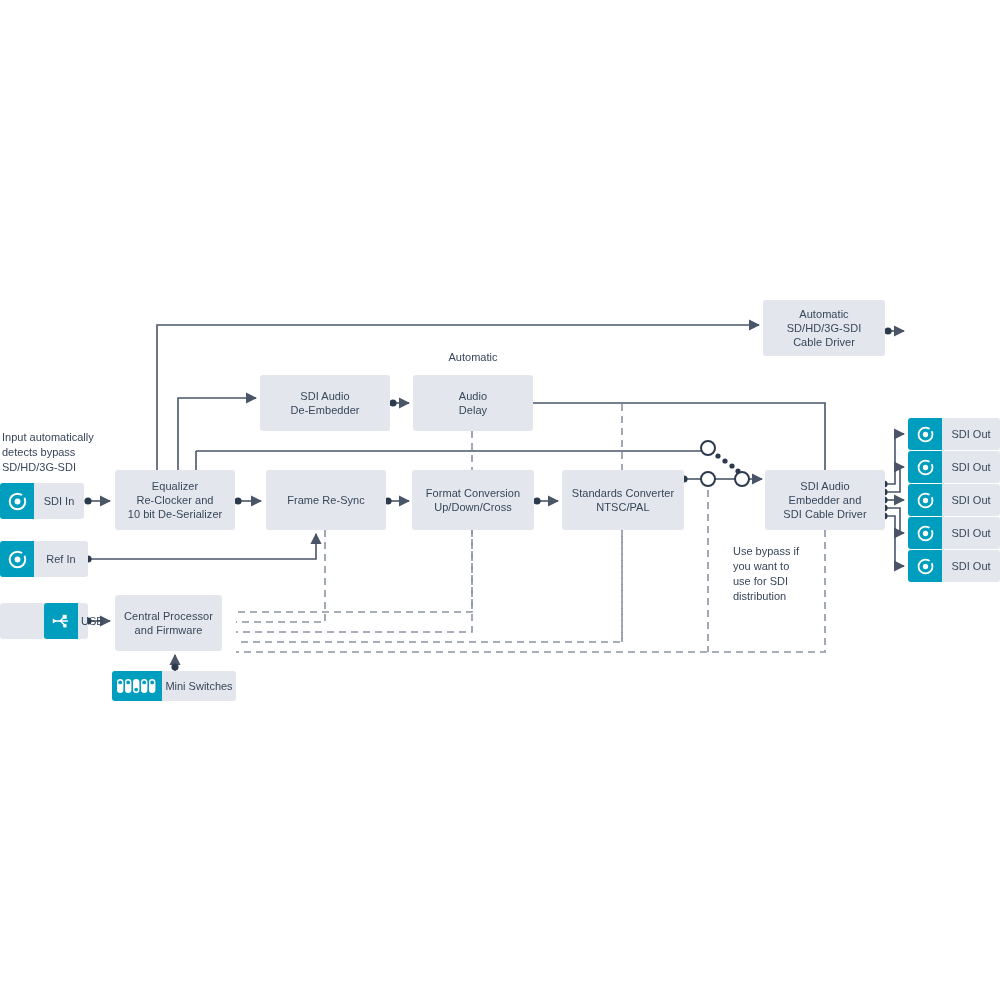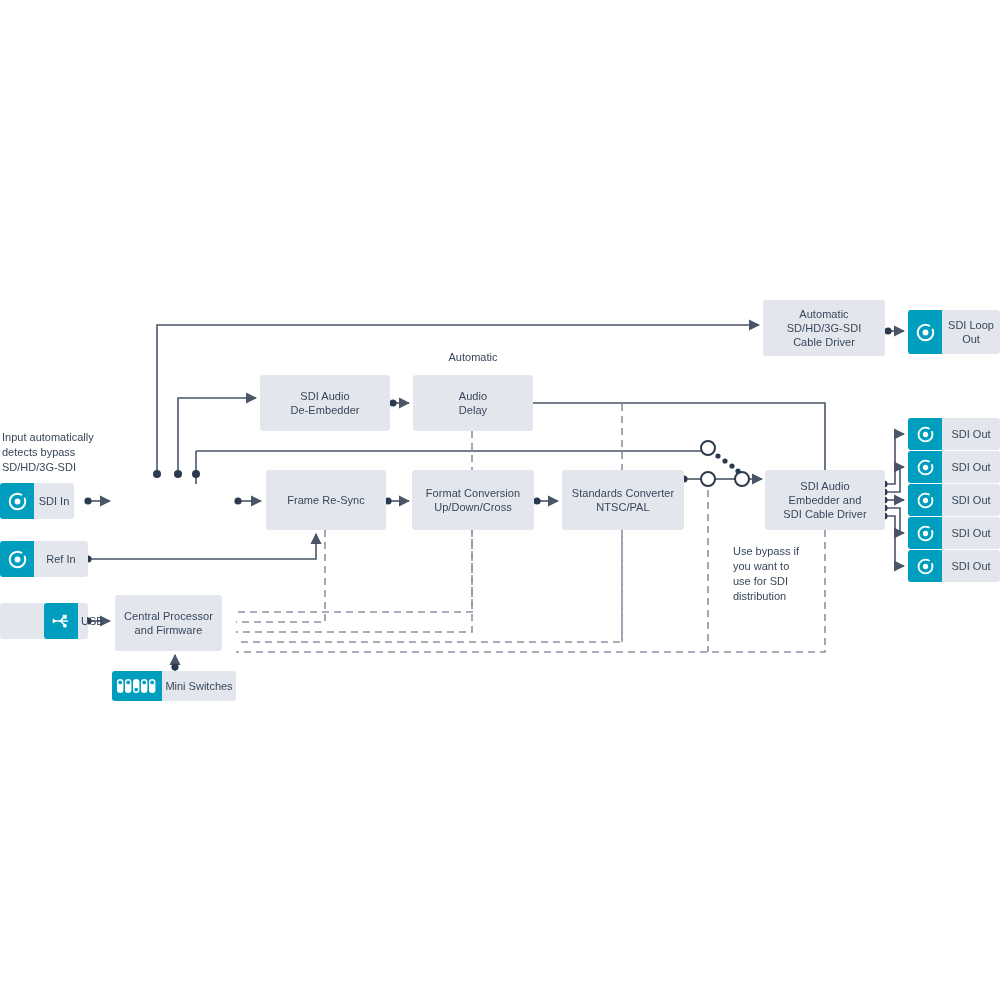--- a/index.html
+++ b/index.html
@@ -159,20 +159,25 @@
       <path d="M 472 431 L 472 612 L 236 612"></path>
       <path d="M 325 530 L 325 622 L 236 622"></path>
       <path d="M 472 530 L 472 632 L 236 632"></path>
       <path d="M 622 404 L 622 642 L 236 642"></path>
       <path d="M 622 530 L 622 642"></path>
       <path d="M 825 530 L 825 652 L 236 652"></path>
       <path d="M 708 490 L 708 652"></path>
     </g>
   </svg>
 
+  <div class="node" style="left:115px; top:470px; width:120px; height:60px;">
+    <span class="label">Equalizer
+Re-Clocker and
+10 bit De-Serializer</span>
+  </div>
 
   <div class="node" style="left:260px; top:375px; width:130px; height:56px;">
     <span class="label">SDI Audio
 De-Embedder</span>
   </div>
 
   <div class="node" style="left:413px; top:375px; width:120px; height:56px;">
     <span class="label">Audio
 Delay</span>
   </div>
@@ -201,21 +206,21 @@
     <span class="label">Automatic
 SD/HD/3G-SDI
 Cable Driver</span>
   </div>
 
   <div class="node" style="left:115px; top:595px; width:107px; height:56px;">
     <span class="label">Central Processor
 and Firmware</span>
   </div>
 
-  <div class="port" style="left:0px; top:483px; width:74px; height:36px;">
+  <div class="port" style="left:0px; top:483px; width:84px; height:36px;">
     <span class="chip">
       <svg width="19" height="19" viewBox="0 0 20 20">
         <circle cx="10" cy="10" r="8.2" fill="none" stroke="#ffffff" stroke-width="2.1"></circle>
         <circle cx="10" cy="10" r="3.1" fill="#ffffff"></circle>
         <path d="M 13.4 4.6 L 17.2 1.2 L 19.6 4.0 L 15.9 7.4 Z" fill="#009ebe"></path>
       </svg>
     </span>
     <span class="ptext">SDI In</span>
   </div>
 
@@ -261,31 +266,20 @@
           <circle cx="13.2" cy="6.4" r="1.9"></circle>
           <circle cx="21.2" cy="13.6" r="1.9"></circle>
           <circle cx="29.2" cy="6.4" r="1.9"></circle>
           <circle cx="37.2" cy="6.4" r="1.9"></circle>
         </g>
       </svg>
     </span>
     <span class="ptext">Mini Switches</span>
   </div>
 
-  <div class="port" style="left:908px; top:310px; width:92px; height:44px;">
-    <span class="chip">
-      <svg width="19" height="19" viewBox="0 0 20 20">
-        <circle cx="10" cy="10" r="8.2" fill="none" stroke="#ffffff" stroke-width="2.1"></circle>
-        <circle cx="10" cy="10" r="3.1" fill="#ffffff"></circle>
-        <path d="M 13.4 4.6 L 17.2 1.2 L 19.6 4.0 L 15.9 7.4 Z" fill="#009ebe"></path>
-      </svg>
-    </span>
-    <span class="ptext">SDI Loop
-Out</span>
-  </div>
 
   <div class="port" style="left:908px; top:418px; width:92px; height:32px;">
     <span class="chip">
       <svg width="17" height="17" viewBox="0 0 20 20">
         <circle cx="10" cy="10" r="8.2" fill="none" stroke="#ffffff" stroke-width="2.1"></circle>
         <circle cx="10" cy="10" r="3.1" fill="#ffffff"></circle>
         <path d="M 13.4 4.6 L 17.2 1.2 L 19.6 4.0 L 15.9 7.4 Z" fill="#009ebe"></path>
       </svg>
     </span>
     <span class="ptext">SDI Out</span>

